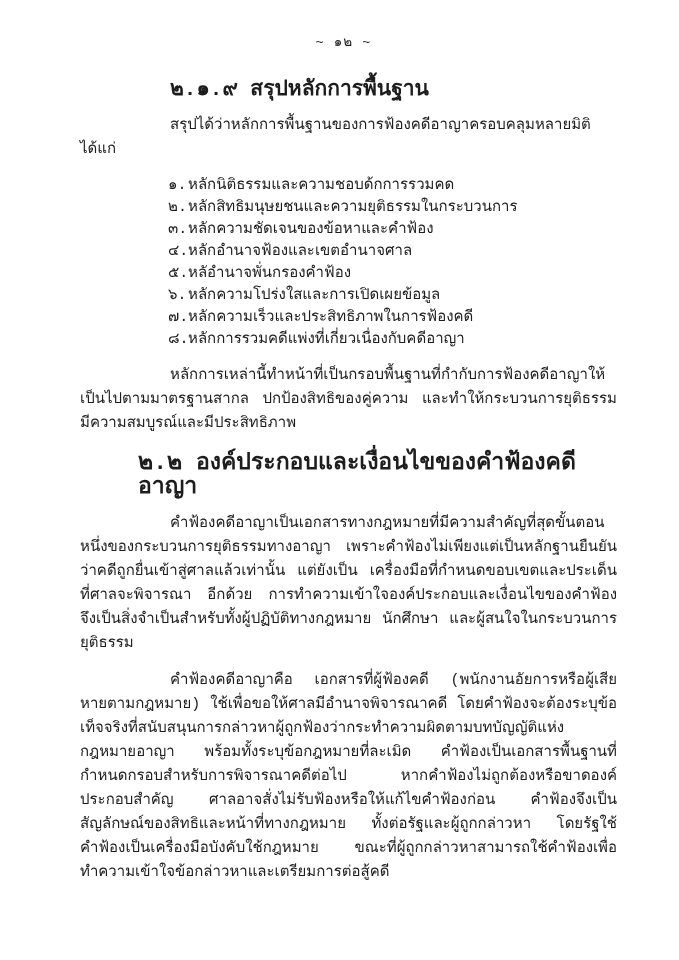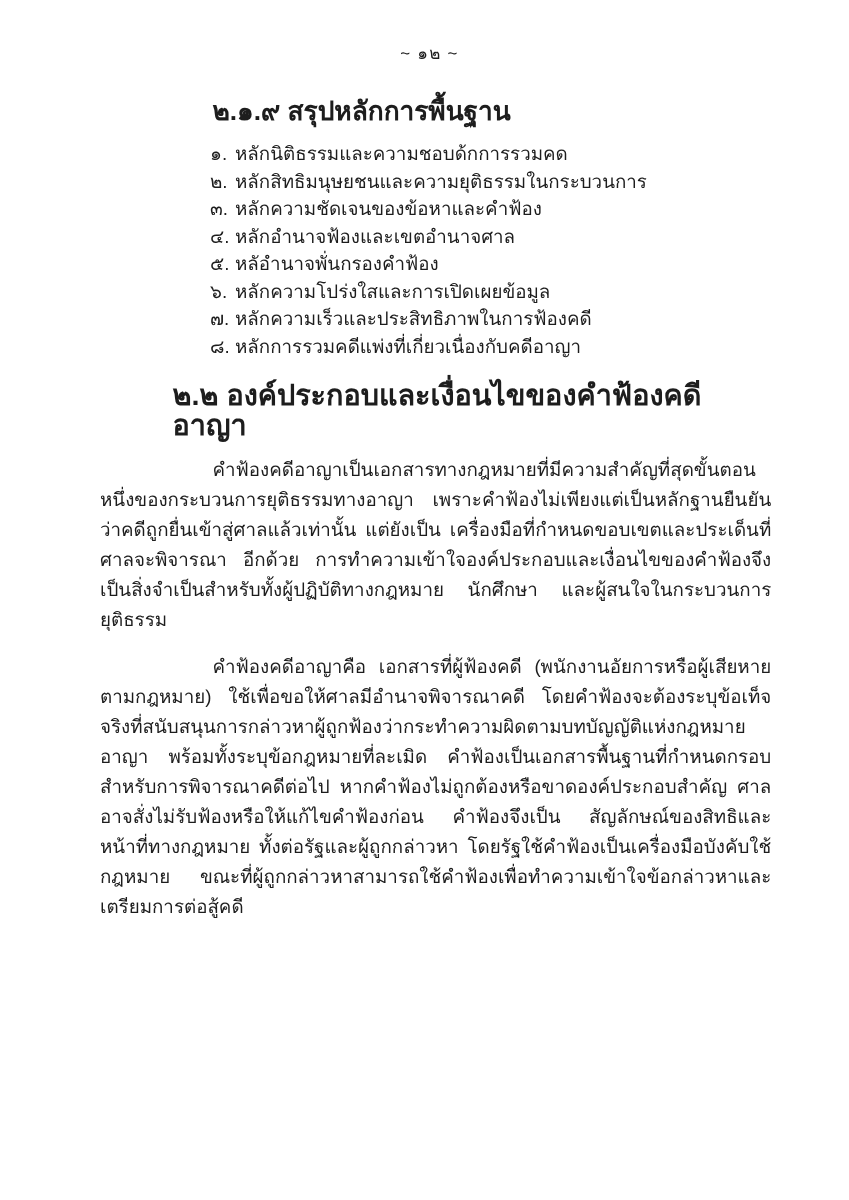--- a/index.html
+++ b/index.html
@@ -7,21 +7,21 @@
     padding: 0;
     background: #ffffff;
   }
   .page {
     position: relative;
     width: 679px;
     height: 960px;
     background: #ffffff;
     box-sizing: border-box;
     padding: 34px 62px 0 80px;
-    font-family: Liberation Sans, sans-serif;
+    font-family: Liberation Mono, monospace;
     color: #1d1d1d;
     overflow: hidden;
   }
   .page-number {
     text-align: center;
     font-size: 13.5px;
     line-height: 18px;
     margin: 0 0 0 -10px;
     letter-spacing: 1px;
   }
@@ -70,20 +70,21 @@
 </style>
 </head>
 <body>
 
 <div class="page">
 
   <div class="page-number">~ ๑๒ ~</div>
 
   <div class="h-sub">๒.๑.๙ สรุปหลักการพื้นฐาน</div>
 
+  <p class="intro">สรุปได้ว่าหลักการพื้นฐานของการฟ้องคดีอาญาครอบคลุมหลายมิติ ได้แก่</p>
 
   <ul class="principles">
     <li>
       <span class="num">๑.</span>
       <span class="txt">หลักนิติธรรมและความชอบด้กการรวมคด</span>
     </li>
     <li>
       <span class="num">๒.</span>
       <span class="txt">หลักสิทธิมนุษยชนและความยุติธรรมในกระบวนการ</span>
     </li>
@@ -106,20 +107,21 @@
     <li>
       <span class="num">๗.</span>
       <span class="txt">หลักความเร็วและประสิทธิภาพในการฟ้องคดี</span>
     </li>
     <li>
       <span class="num">๘.</span>
       <span class="txt">หลักการรวมคดีแพ่งที่เกี่ยวเนื่องกับคดีอาญา</span>
     </li>
   </ul>
 
+  <p class="body">หลักการเหล่านี้ทำหน้าที่เป็นกรอบพื้นฐานที่กำกับการฟ้องคดีอาญาให้เป็นไปตามมาตรฐานสากล ปกป้องสิทธิของคู่ความ และทำให้กระบวนการยุติธรรมมีความสมบูรณ์และมีประสิทธิภาพ</p>
 
   <div class="h-sec">๒.๒ องค์ประกอบและเงื่อนไขของคำฟ้องคดีอาญา</div>
 
   <p class="body">คำฟ้องคดีอาญาเป็นเอกสารทางกฎหมายที่มีความสำคัญที่สุดขั้นตอนหนึ่งของกระบวนการยุติธรรมทางอาญา เพราะคำฟ้องไม่เพียงแต่เป็นหลักฐานยืนยันว่าคดีถูกยื่นเข้าสู่ศาลแล้วเท่านั้น แต่ยังเป็น เครื่องมือที่กำหนดขอบเขตและประเด็นที่ศาลจะพิจารณา อีกด้วย การทำความเข้าใจองค์ประกอบและเงื่อนไขของคำฟ้องจึงเป็นสิ่งจำเป็นสำหรับทั้งผู้ปฏิบัติทางกฎหมาย นักศึกษา และผู้สนใจในกระบวนการยุติธรรม</p>
 
 
   <p class="body">คำฟ้องคดีอาญาคือ เอกสารที่ผู้ฟ้องคดี (พนักงานอัยการหรือผู้เสียหายตามกฎหมาย) ใช้เพื่อขอให้ศาลมีอำนาจพิจารณาคดี โดยคำฟ้องจะต้องระบุข้อเท็จจริงที่สนับสนุนการกล่าวหาผู้ถูกฟ้องว่ากระทำความผิดตามบทบัญญัติแห่งกฎหมายอาญา พร้อมทั้งระบุข้อกฎหมายที่ละเมิด คำฟ้องเป็นเอกสารพื้นฐานที่กำหนดกรอบสำหรับการพิจารณาคดีต่อไป หากคำฟ้องไม่ถูกต้องหรือขาดองค์ประกอบสำคัญ ศาลอาจสั่งไม่รับฟ้องหรือให้แก้ไขคำฟ้องก่อน คำฟ้องจึงเป็น สัญลักษณ์ของสิทธิและหน้าที่ทางกฎหมาย ทั้งต่อรัฐและผู้ถูกกล่าวหา โดยรัฐใช้คำฟ้องเป็นเครื่องมือบังคับใช้กฎหมาย ขณะที่ผู้ถูกกล่าวหาสามารถใช้คำฟ้องเพื่อทำความเข้าใจข้อกล่าวหาและเตรียมการต่อสู้คดี</p>
 
 </div>
 

